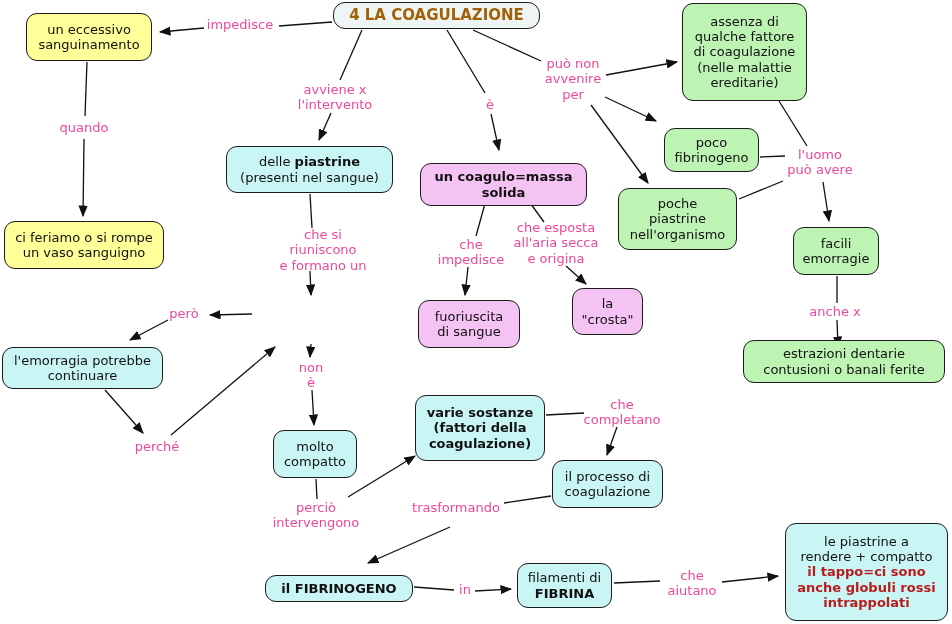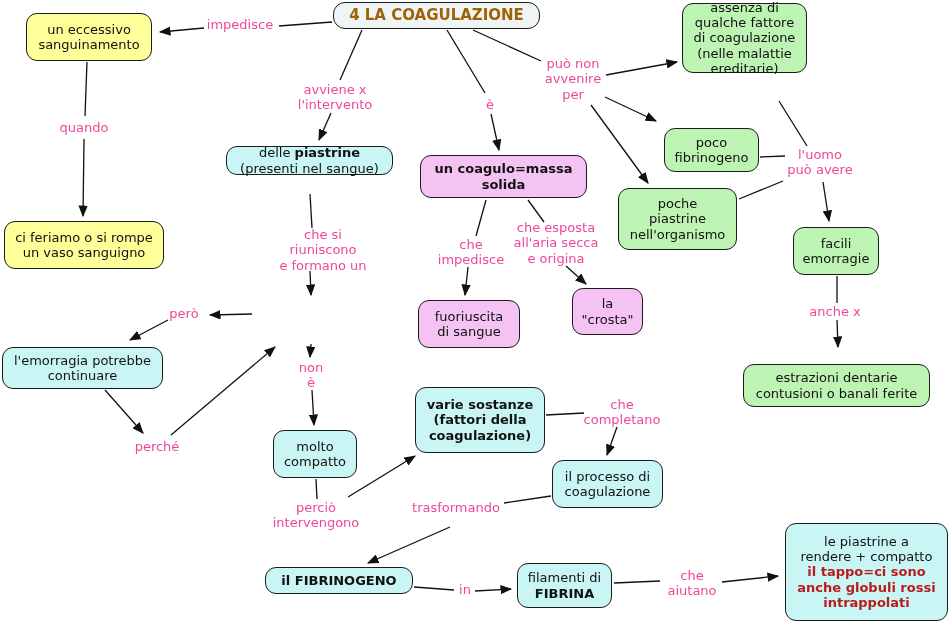--- a/index.html
+++ b/index.html
@@ -14,21 +14,21 @@
     display:flex;align-items:center;justify-content:center;
     text-align:center;font-size:13px;line-height:1.18;
     padding:2px 4px;
   }
   .node .txt{white-space:pre-line;width:100%;}
   .yellow{background:#ffff99;}
   .cyan{background:#c9f5f5;}
   .green{background:#bdf4b4;}
   .pink{background:#f5c3f3;}
   .titlebox{background:#eff4f4;font-weight:bold;color:#a16207;font-size:15px;border-radius:12px;}
-  .bold{font-weight:bold;}
+  .bold{font-weight:bold;margin-top:8px;}
   .redtext{color:#b91c1c;font-weight:bold;}
   .elabel{
     position:absolute;z-index:3;transform:translate(-50%,-50%);
     font-weight:normal;font-size:13px;line-height:1.18;
     text-align:center;white-space:pre-line;color:#ec4899;
   }
 </style>
 </head>
 <body>
 
@@ -109,51 +109,51 @@
   </div>
 
   <div class="node yellow" style="left:26px;top:13px;width:126px;height:48px">
     <div class="txt">un eccessivo
 sanguinamento</div>
   </div>
   <div class="node yellow" style="left:4px;top:221px;width:160px;height:48px">
     <div class="txt">ci feriamo o si rompe
 un vaso sanguigno</div>
   </div>
-  <div class="node cyan" style="left:226px;top:146px;width:167px;height:29px">
+  <div class="node cyan" style="left:226px;top:146px;width:167px;height:47px">
     <div>
       <span>delle </span><b>piastrine</b><br>
       <span>(presenti nel sangue)</span>
     </div>
   </div>
   <div class="node pink bold" style="left:420px;top:155px;width:167px;height:43px">
     <div class="txt">un coagulo=massa
 solida</div>
   </div>
-  <div class="node green" style="left:682px;top:3px;width:125px;height:70px">
+  <div class="node green" style="left:682px;top:3px;width:125px;height:98px">
     <div class="txt">assenza di
 qualche fattore
 di coagulazione
 (nelle malattie
 ereditarie)</div>
   </div>
   <div class="node green" style="left:664px;top:128px;width:95px;height:44px">
     <div class="txt">poco
 fibrinogeno</div>
   </div>
   <div class="node green" style="left:618px;top:188px;width:119px;height:62px">
     <div class="txt">poche
 piastrine
 nell'organismo</div>
   </div>
   <div class="node green" style="left:793px;top:227px;width:86px;height:48px">
     <div class="txt">facili
 emorragie</div>
   </div>
-  <div class="node green" style="left:743px;top:364px;width:187px;height:43px">
+  <div class="node green" style="left:743px;top:340px;width:202px;height:43px">
     <div class="txt">estrazioni dentarie
 contusioni o banali ferite</div>
   </div>
   <div class="node cyan" style="left:2px;top:347px;width:161px;height:42px">
     <div class="txt">l'emorragia potrebbe
 continuare</div>
   </div>
   <div class="node pink" style="left:418px;top:300px;width:102px;height:48px">
     <div class="txt">fuoriuscita
 di sangue</div>

